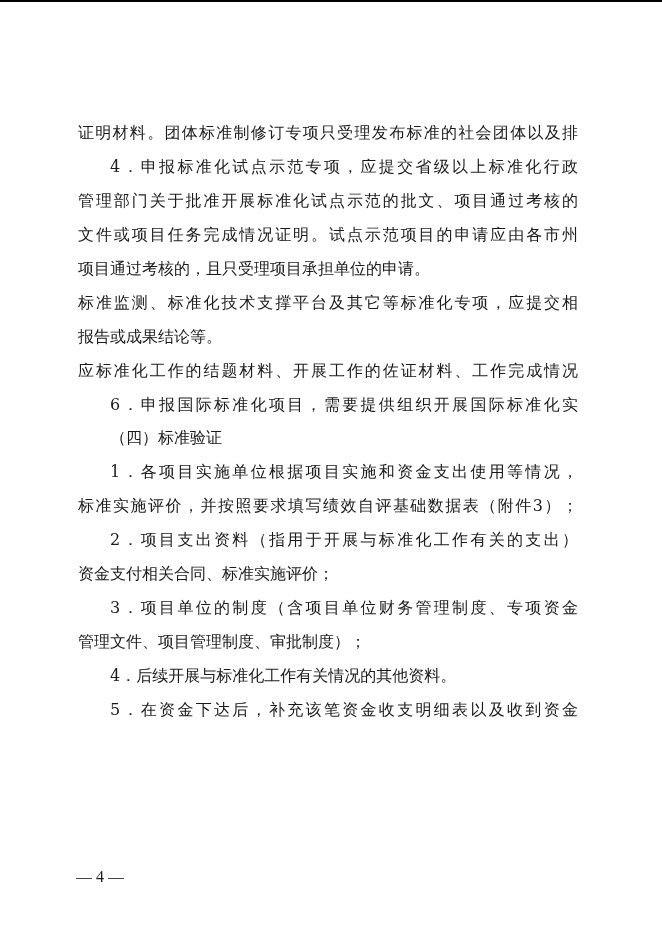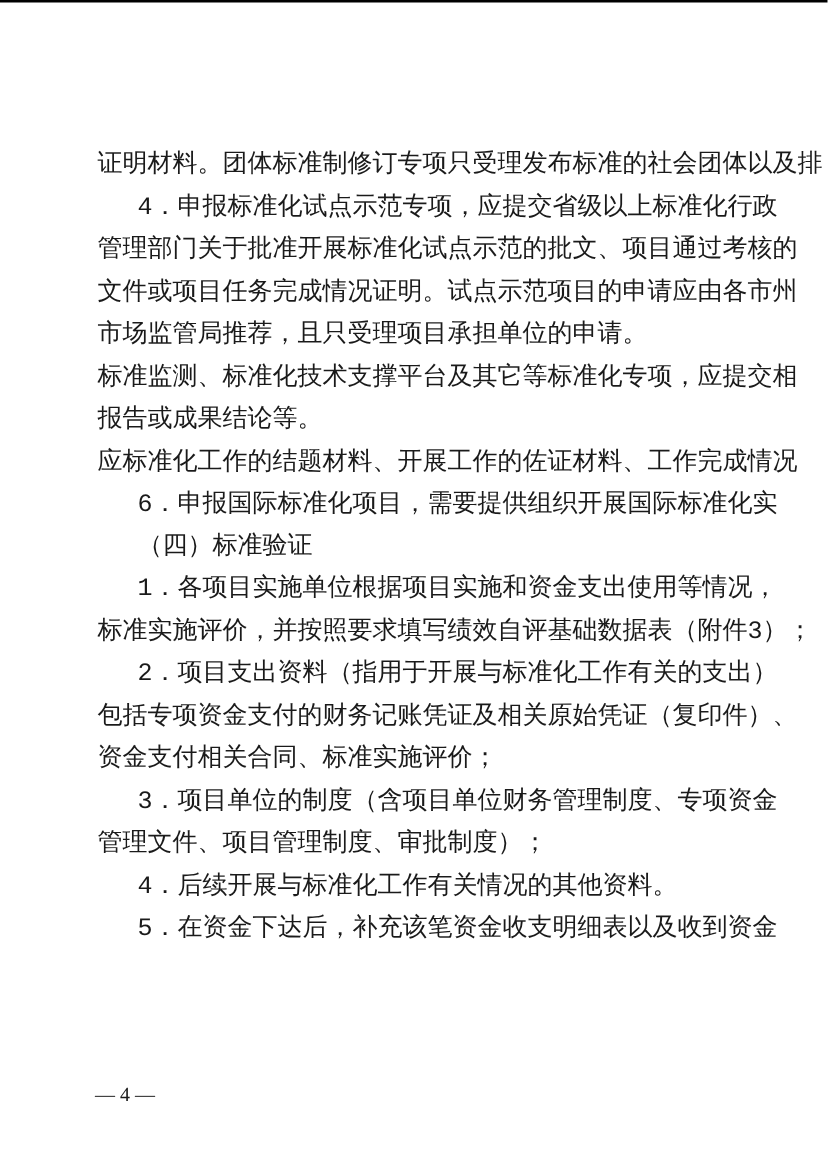--- a/index.html
+++ b/index.html
@@ -24,26 +24,25 @@
     }
     .page-body {
       position: absolute;
       left: 78px;
       top: 116px;
       width: 500px;
     }
     .line {
       height: 33.95px;
       line-height: 33.95px;
-      font-size: 20px;
+      font-size: 16px;
       white-space: nowrap;
       text-align: justify;
       text-align-last: justify;
       letter-spacing: 0;
-      font-family: Liberation Mono, monospace;
     }
     .line.last {
       text-align-last: left;
     }
     .line.indent {
       padding-left: 32px;
     }
     .line.heading {
       padding-left: 32px;
     }
@@ -61,30 +60,29 @@
 </head>
 <body>
 
 <div class="top-rule"></div>
 
 <div class="page-body">
   <div class="line">证明材料。团体标准制修订专项只受理发布标准的社会团体以及排</div>
   <div class="line indent">4．申报标准化试点示范专项，应提交省级以上标准化行政</div>
   <div class="line">管理部门关于批准开展标准化试点示范的批文、项目通过考核的</div>
   <div class="line">文件或项目任务完成情况证明。试点示范项目的申请应由各市州</div>
-  <div class="line last">市场监管局推荐，且只受理项目承担单位的申请。</div>
+  <div class="line last">项目通过考核的，且只受理项目承担单位的申请。</div>
   <div class="line">标准监测、标准化技术支撑平台及其它等标准化专项，应提交相</div>
   <div class="line last">报告或成果结论等。</div>
   <div class="line">应标准化工作的结题材料、开展工作的佐证材料、工作完成情况</div>
   <div class="line indent">6．申报国际标准化项目，需要提供组织开展国际标准化实</div>
   <div class="line heading last">（四）标准验证</div>
   <div class="line indent">1．各项目实施单位根据项目实施和资金支出使用等情况，</div>
   <div class="line">标准实施评价，并按照要求填写绩效自评基础数据表（附件3）；</div>
   <div class="line indent">2．项目支出资料（指用于开展与标准化工作有关的支出）</div>
-  <div class="line">包括专项资金支付的财务记账凭证及相关原始凭证（复印件）、</div>
   <div class="line last">资金支付相关合同、标准实施评价；</div>
   <div class="line indent">3．项目单位的制度（含项目单位财务管理制度、专项资金</div>
   <div class="line last">管理文件、项目管理制度、审批制度）；</div>
   <div class="line indent last">4．后续开展与标准化工作有关情况的其他资料。</div>
   <div class="line indent">5．在资金下达后，补充该笔资金收支明细表以及收到资金</div>
 </div>
 
 <div class="page-number">— 4 —</div>
 
 </body></html>

